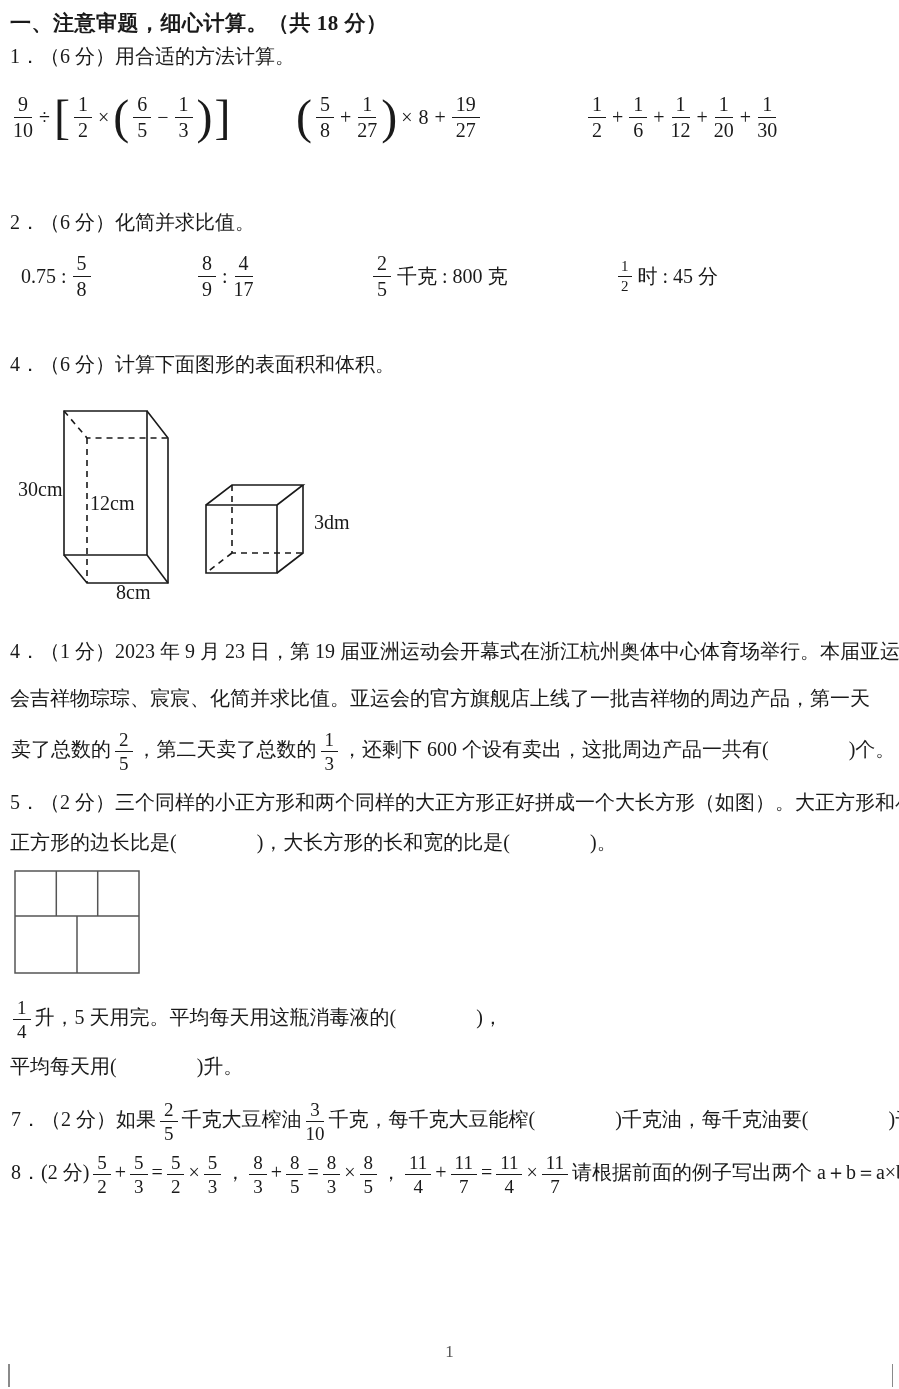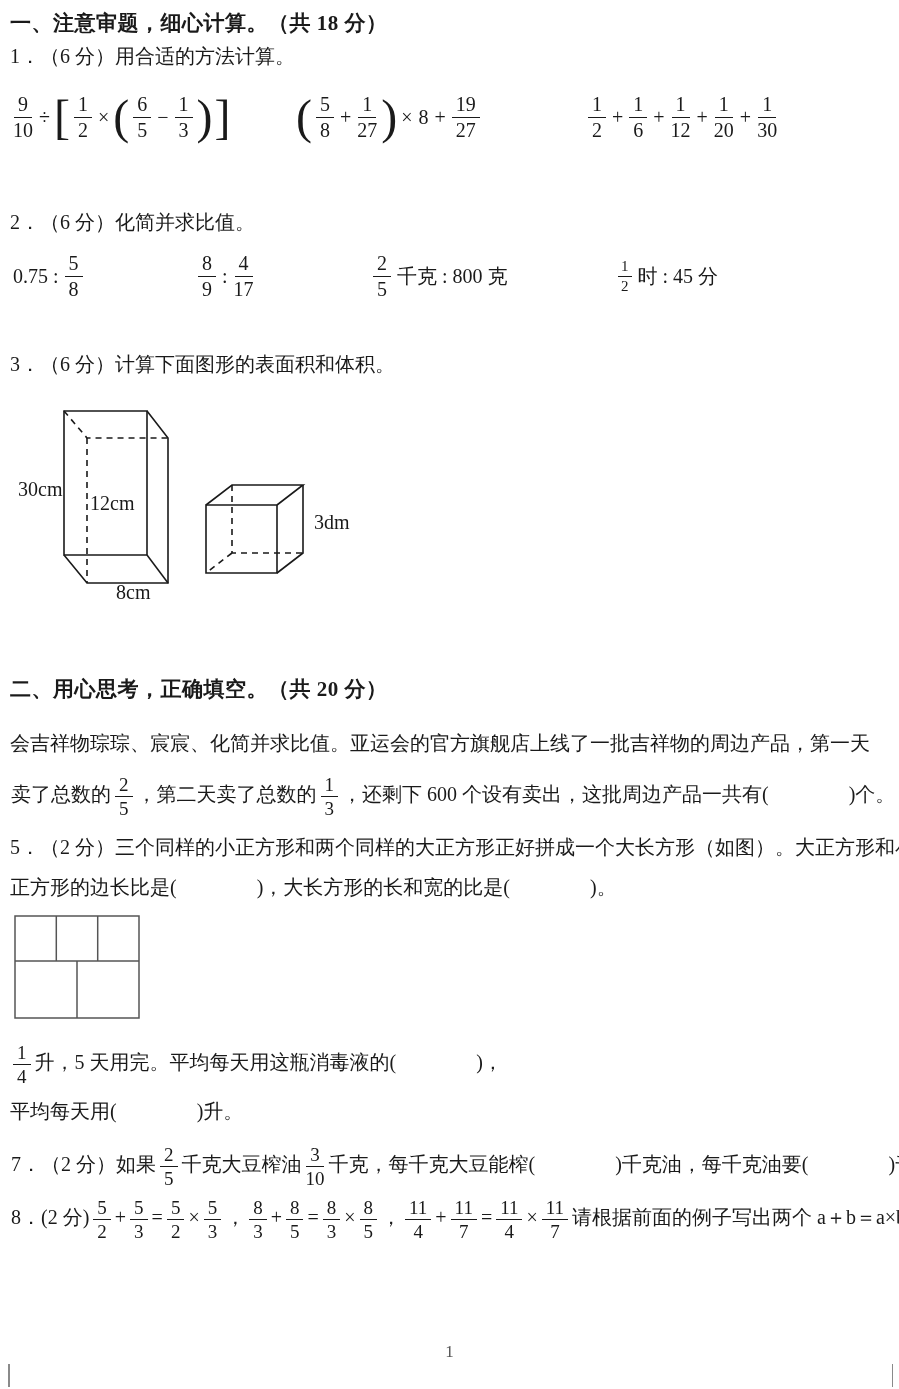--- a/index.html
+++ b/index.html
@@ -131,21 +131,21 @@
         <span class="frac">
           <span class="num">1</span>
           <span class="den">30</span>
         </span>
       </div>
   </div>
 
   <div class="qlabel q2label">2．（6 分）化简并求比值。</div>
 
   <div class="exprrow2">
-    <div class="expr" style="left:0px">
+    <div class="expr" style="left:8px">
         <span class="mtxt">0.75 :</span>
         <span class="frac">
           <span class="num">5</span>
           <span class="den">8</span>
         </span>
       </div>
     <div class="expr" style="left:185px">
         <span class="frac">
           <span class="num">8</span>
           <span class="den">9</span>
@@ -165,21 +165,21 @@
       </div>
     <div class="expr" style="left:605px">
         <span class="frac frac-sm">
           <span class="num">1</span>
           <span class="den">2</span>
         </span>
         <span class="mtxt">时 : 45 分</span>
       </div>
   </div>
 
-  <div class="qlabel q3label">3．（6 分）计算下面图形的表面积和体积。</div>
+  <div class="qlabel q3label">4．（6 分）计算下面图形的表面积和体积。</div>
 
   <svg class="figrow" width="360" height="210" viewBox="0 0 360 210">
     <g stroke="#1a1a1a" stroke-width="1.6" fill="none" stroke-linejoin="miter">
       <path d="M54,11 H137 V155 H54 Z"></path>
       <path d="M137,11 L158,38 V183 H77 L54,155"></path>
       <path d="M137,155 L158,183"></path>
       <path stroke-dasharray="6 5" d="M54,11 L77,38 H158"></path>
       <path stroke-dasharray="6 5" d="M77,38 V183"></path>
     </g>
     <g stroke="#1a1a1a" stroke-width="1.6" fill="none" stroke-linejoin="miter">
@@ -190,23 +190,23 @@
       <path stroke-dasharray="6 5" d="M222,153 L196,173"></path>
     </g>
     <g font-size="20" fill="#1a1a1a" stroke="none" font-family="Liberation Serif, DejaVu Serif, serif">
       <text x="8" y="96">30cm</text>
       <text x="80" y="110">12cm</text>
       <text x="106" y="199">8cm</text>
       <text x="304" y="129">3dm</text>
     </g>
   </svg>
 
-  <div class="h h2">二、用心思考，正确填空。（共 20 分）</div>
 
   <div class="q4">
+    <div class="pline">4．（1 分）2023 年 9 月 23 日，第 19 届亚洲运动会开幕式在浙江杭州奥体中心体育场举行。本届亚运</div>
     <div class="pline">会吉祥物琮琮、宸宸、化简并求比值。亚运会的官方旗舰店上线了一批吉祥物的周边产品，第一天</div>
     <div class="pline tall"><span class="mtxt">卖了总数的</span><span class="frac">
           <span class="num">2</span>
           <span class="den">5</span>
         </span><span class="mtxt">，第二天卖了总数的</span><span class="frac">
           <span class="num">1</span>
           <span class="den">3</span>
         </span><span class="mtxt">，还剩下 600 个设有卖出，这批周边产品一共有(　　　　)个。</span></div>
   </div>
 

